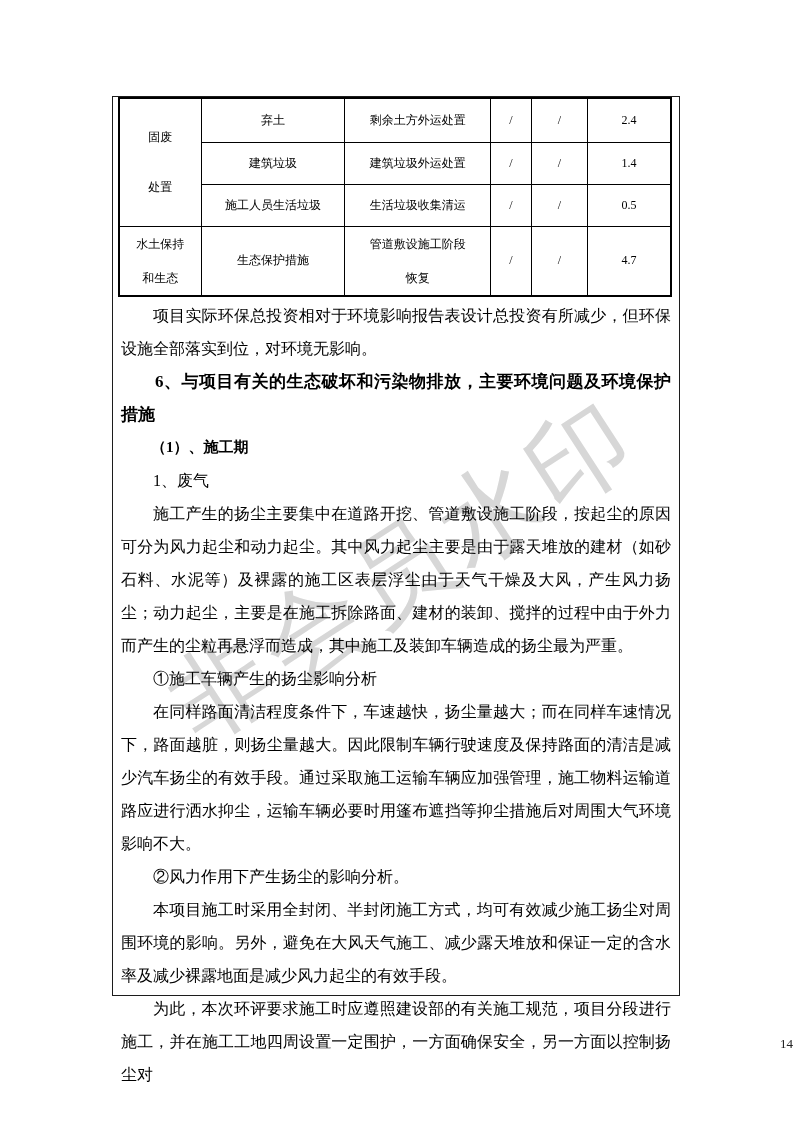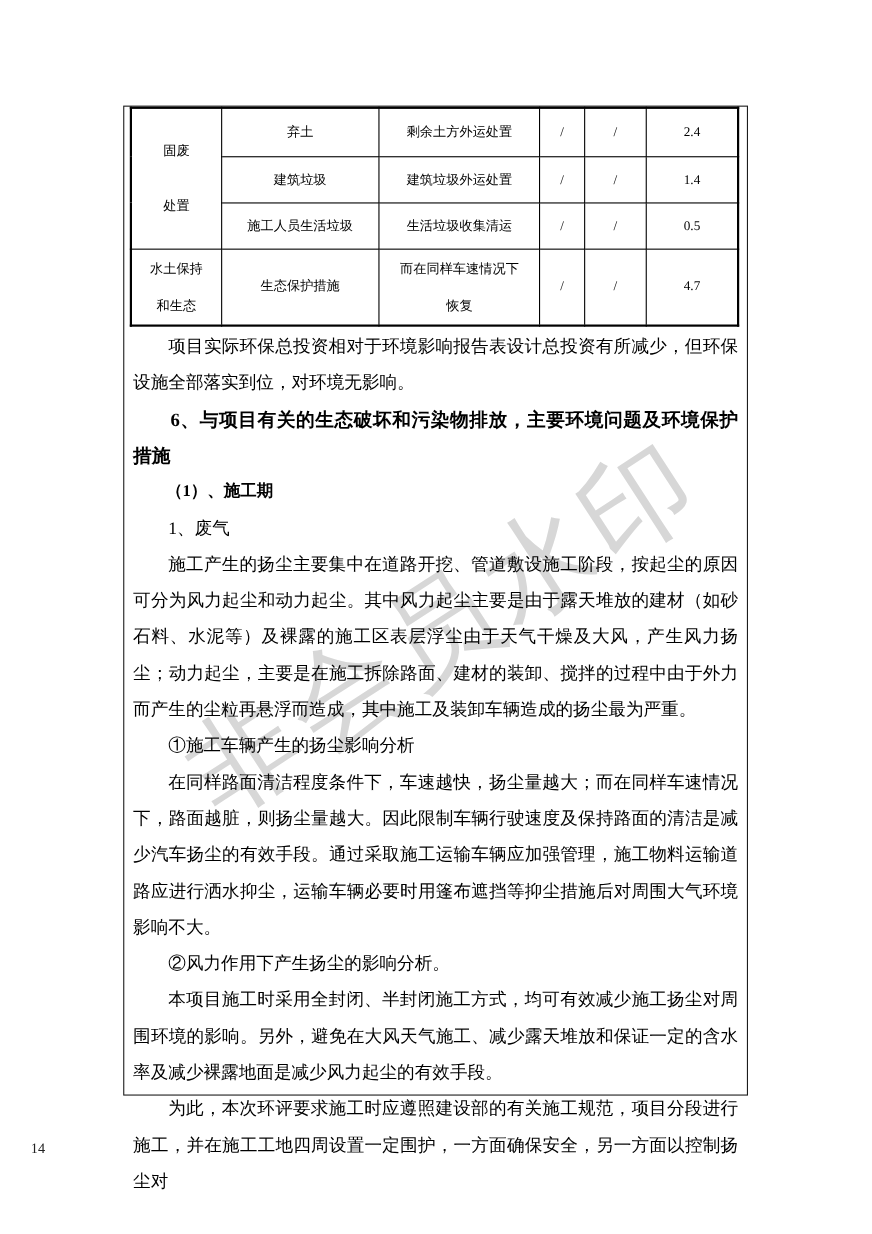--- a/index.html
+++ b/index.html
@@ -87,21 +87,21 @@
   .sub-title {
     margin: 0;
     font-size: 15px;
     font-weight: bold;
     text-indent: 2em;
     line-height: 33px;
   }
   .page-num {
     position: absolute;
     left: 0; right: 0; top: 1036px;
-    text-align: left;
+    text-align: right;
     font-size: 13px;
     color: #222222;
     z-index: 1;
     padding-left: 28px;
   }
 </style>
 </head>
 <body>
 
 <div class="page">
@@ -137,21 +137,21 @@
         <td class="col-s2">/</td>
         <td class="col-val">0.5</td>
       </tr>
       <tr class="row-h4">
         <td class="col-group twoline-cell">
           <div>水土保持</div>
           <div>和生态</div>
         </td>
         <td class="col-item">生态保护措施</td>
         <td class="col-measure twoline-cell">
-          <div>而在同样车速情况下</div>
+          <div>管道敷设施工阶段</div>
           <div>恢复</div>
         </td>
         <td class="col-s1">/</td>
         <td class="col-s2">/</td>
         <td class="col-val">4.7</td>
       </tr>
     </tbody>
       </table>
 
     <div class="text-block">

